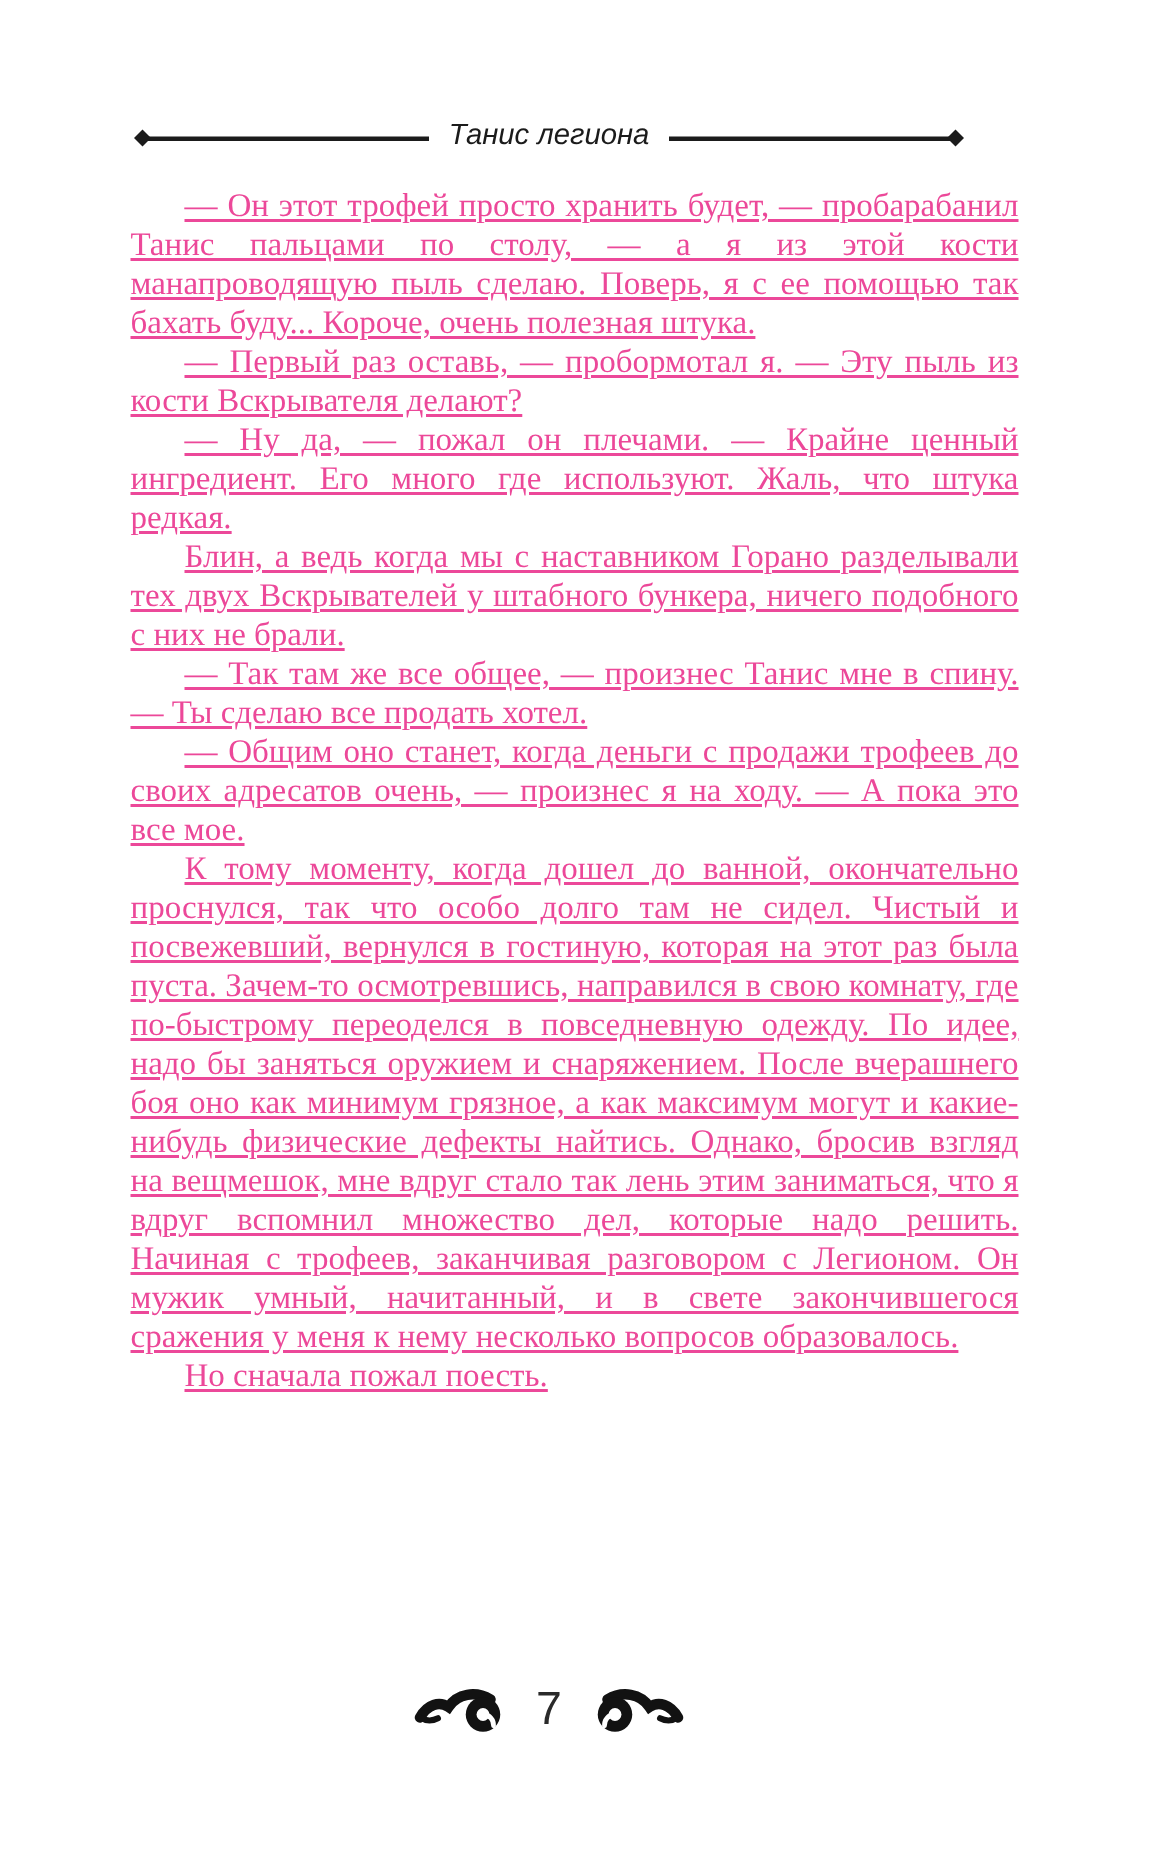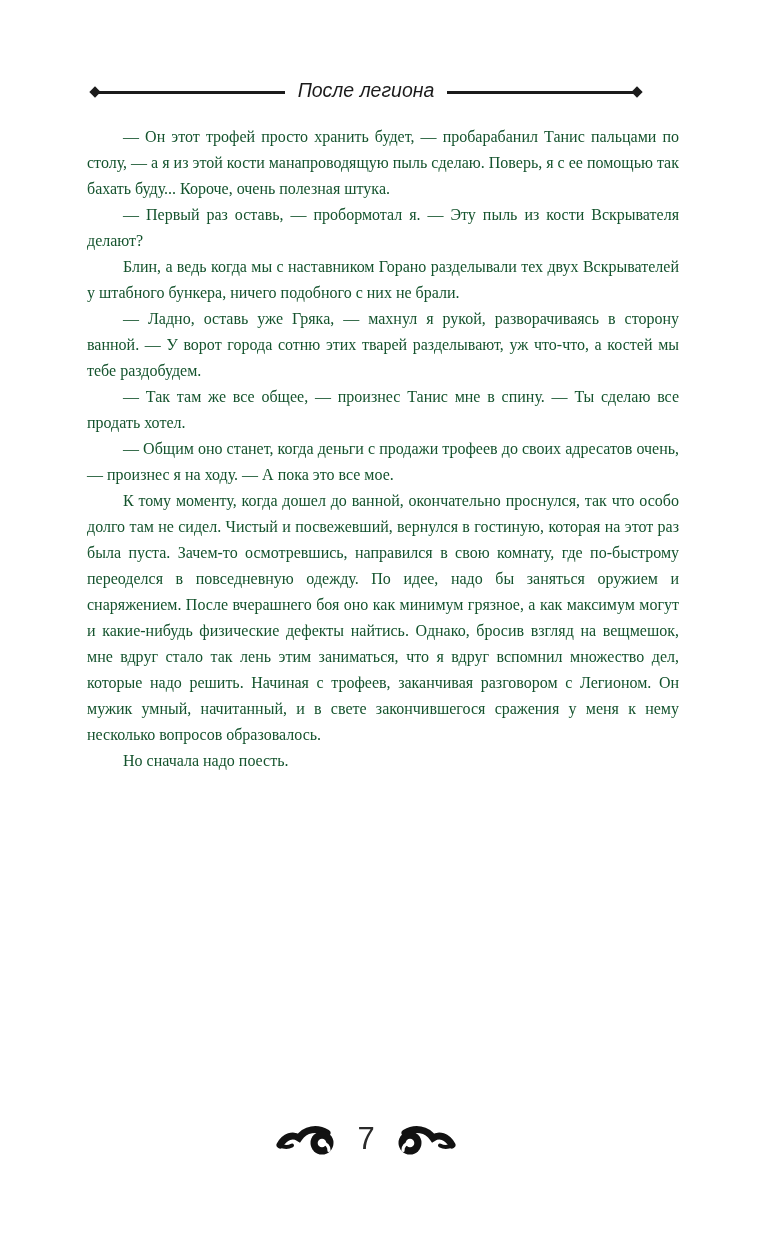--- a/index.html
+++ b/index.html
@@ -53,25 +53,26 @@
     white-space: nowrap;
     transform: translateY(-1px);
   }
 
   
   .text-block {
     position: absolute;
     left: 87px;
     top: 124px;
     width: 592px;
-    color: #14532d;
-    font-size: 16px;
+    color: #ec4899;
+    font-size: 22px;
     line-height: 26px;
     text-align: justify;
     hyphens: auto;
+    text-decoration: underline;
     -webkit-hyphens: auto;
   }
   .text-block p {
     margin: 0;
     text-indent: 36px;
   }
 
   
   .page-footer {
     position: absolute;
@@ -98,35 +99,35 @@
 </style>
 </head>
 <body>
 
 <div class="page">
 
   <div class="running-header">
     <span class="header-rule left">
       <span class="diamond"></span>
     </span>
-    <span class="header-title">После легиона</span>
+    <span class="header-title">Танис легиона</span>
     <span class="header-rule right">
       <span class="diamond"></span>
     </span>
   </div>
 
   <div class="text-block">
     <p>— Он этот трофей просто хранить будет, — пробарабанил Танис пальцами по столу, — а я из этой кости манапроводящую пыль сделаю. Поверь, я с ее помощью так бахать буду... Короче, очень полезная штука.</p>
     <p>— Первый раз оставь, — пробормотал я. — Эту пыль из кости Вскрывателя делают?</p>
+    <p>— Ну да, — пожал он плечами. — Крайне ценный ингредиент. Его много где используют. Жаль, что штука редкая.</p>
     <p>Блин, а ведь когда мы с наставником Горано разделывали тех двух Вскрывателей у штабного бункера, ничего подобного с них не брали.</p>
-    <p>— Ладно, оставь уже Гряка, — махнул я рукой, разворачиваясь в сторону ванной. — У ворот города сотню этих тварей разделывают, уж что-что, а костей мы тебе раздобудем.</p>
     <p>— Так там же все общее, — произнес Танис мне в спину. — Ты сделаю все продать хотел.</p>
     <p>— Общим оно станет, когда деньги с продажи трофеев до своих адресатов очень, — произнес я на ходу. — А пока это все мое.</p>
     <p>К тому моменту, когда дошел до ванной, окончательно проснулся, так что особо долго там не сидел. Чистый и посвежевший, вернулся в гостиную, которая на этот раз была пуста. Зачем-то осмотревшись, направился в свою комнату, где по-быстрому переоделся в повседневную одежду. По идее, надо бы заняться оружием и снаряжением. После вчерашнего боя оно как минимум грязное, а как максимум могут и какие-нибудь физические дефекты найтись. Однако, бросив взгляд на вещмешок, мне вдруг стало так лень этим заниматься, что я вдруг вспомнил множество дел, которые надо решить. Начиная с трофеев, заканчивая разговором с Легионом. Он мужик умный, начитанный, и в свете закончившегося сражения у меня к нему несколько вопросов образовалось.</p>
-    <p>Но сначала надо поесть.</p>
+    <p>Но сначала пожал поесть.</p>
   </div>
 
   <div class="page-footer">
     <svg class="ornament" width="64" height="34" viewBox="0 0 64 34" aria-hidden="true">
       <path class="ink-stroke" stroke-width="7" d="M4,22 C9,13 17,11 23,15 C29,6 41,4 51,10"></path>
       <path class="ink-stroke" stroke-width="4" d="M4,22 C8,24.5 12,24.5 16,22.5"></path>
       <circle class="ink" cx="46" cy="20" r="11.5"></circle>
       <circle cx="46" cy="20" r="4.3" fill="#ffffff"></circle>
       <path class="paper-stroke" stroke-width="3.2" d="M46.5,20 a7,7 0 0 1 6.5,7.5"></path>
     </svg>

